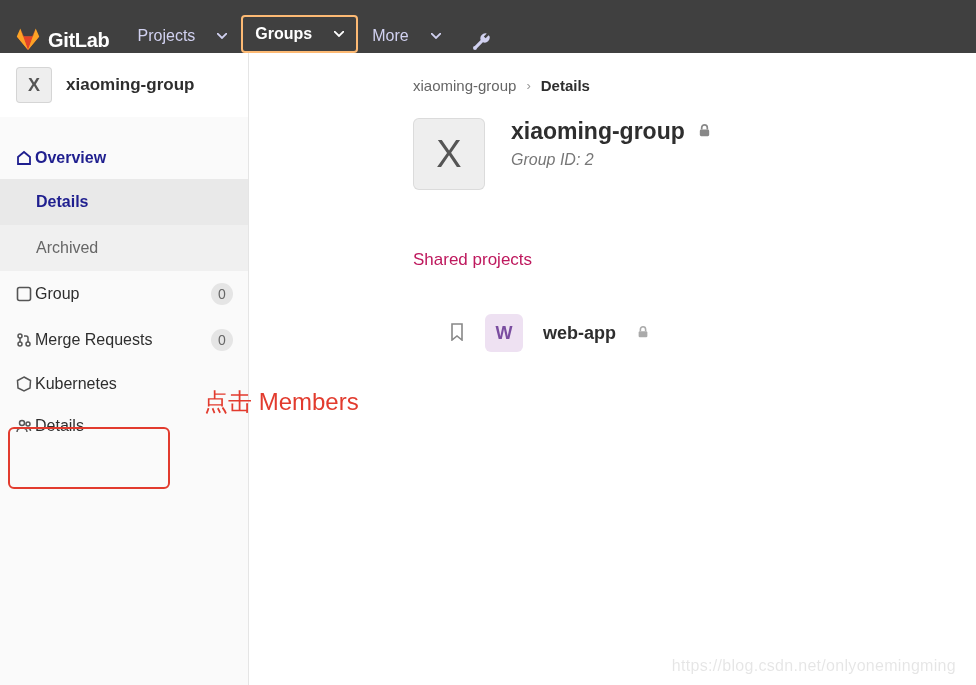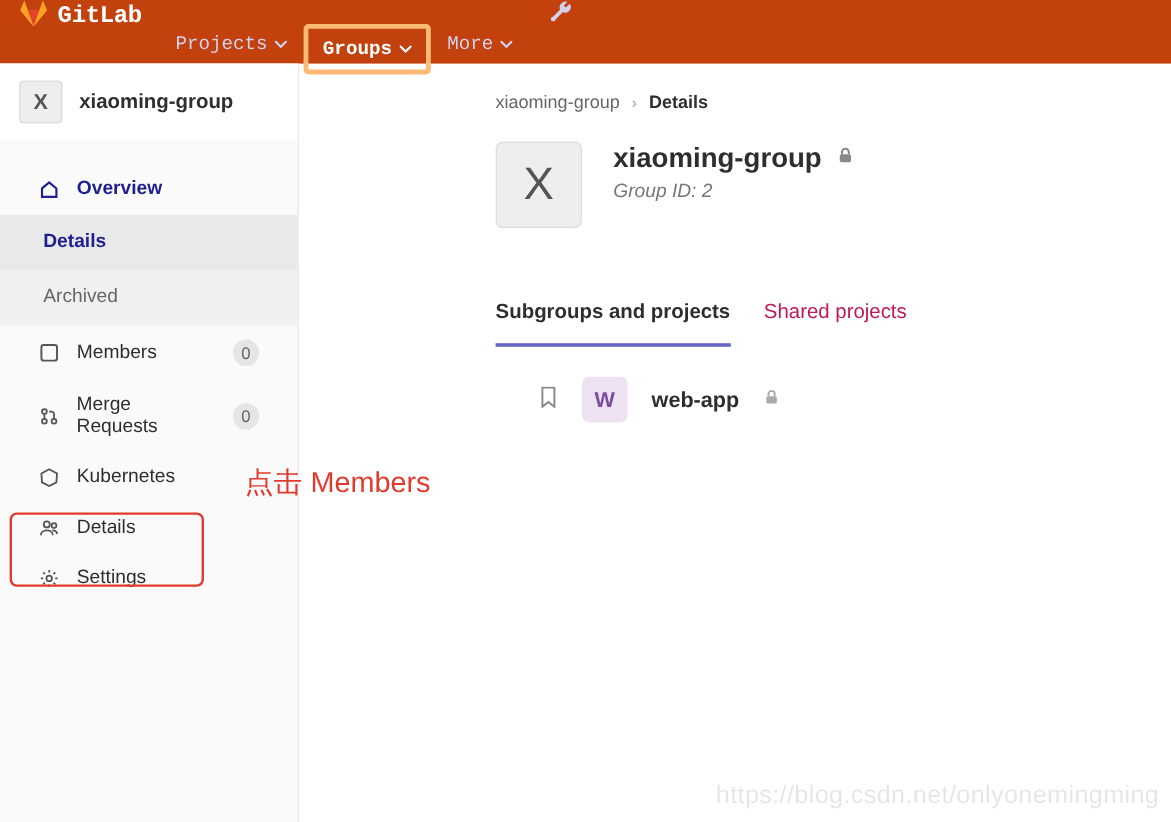--- a/index.html
+++ b/index.html
@@ -10,48 +10,47 @@
     width: 976px;
     height: 685px;
     overflow: hidden;
     background: #fff;
     position: relative;
   }
 
   
   .navbar {
     height: 53px;
-    background: #c2410c;
+    background: #404040;
     display: flex;
-    align-items: flex-start;
+    align-items: flex-end;
     padding: 0 16px;
     color: #d1d1f0;
     gap: 2px;
-    font-family: Liberation Mono, monospace;
   }
   .logo-wrap {
     display: flex;
     align-items: center;
     gap: 8px;
     margin-right: 14px;
     color: #fff;
   }
   .logo-text { font-weight: 600; font-size: 20px; letter-spacing: -0.3px; }
   .nav-item {
     display: flex;
     align-items: center;
-    gap: 6px;
+    gap: 22px;
     padding: 8px 12px;
     font-size: 16px;
     cursor: pointer;
     border-radius: 4px;
     margin-top: 20px;
   }
   .nav-item.active {
-    border: 4px solid #fdba74;
+    border: 2px solid #fdba74;
     color: #fff;
     font-weight: 600;
   }
   .chevron-down {
     width: 10px; height: 6px;
     display: inline-block;
   }
   .chevron-down svg { display:block; }
   .wrench { margin-left: 18px; }
 
@@ -81,22 +80,22 @@
     display:flex; align-items:center; justify-content:center;
     font-weight:600; font-size:18px; color:#555;
   }
   .group-name { font-size: 17px; font-weight:600; color:#2e2e2e; }
 
   .side-section { padding-top: 20px; }
 
   .side-link {
     display:flex;
     align-items:center;
-    gap: 14px;
-    padding: 12px 32px;
+    gap: 2px;
+    padding: 12px 15px;
     font-size: 16px;
     color: #2e2e2e;
     cursor:pointer;
   }
   .side-link.primary { color:#1f1f8f; font-weight:700; }
   .side-link .icon { width:18px; display:flex; justify-content:center; }
   .side-badge {
     margin-left:auto;
     min-width:22px; height:22px;
     border-radius:11px;
@@ -201,24 +200,24 @@
   .annotation {
     position:absolute;
     left: 204px;
     top: 386px;
     color:#e23b2e;
     font-size:24px;
   }
 
   .watermark {
     position:absolute;
-    right: 10px;
+    right: 20px;
     bottom: 10px;
     color: rgba(0,0,0,0.10);
-    font-size: 21px;
+    font-size: 16px;
     letter-spacing: 0.3px;
   }
 </style>
 </head>
 <body>
 
 <div class="navbar">
   <div class="logo-wrap">
     <span class="icon">
       <svg width="24" height="22" viewBox="0 0 24 22">
@@ -293,21 +292,21 @@
           <span>Archived</span>
         </div>
       </div>
 
       <div class="side-link">
         <span class="icon">
           <svg width="16" height="16" viewBox="0 0 16 16">
               <rect x="1.5" y="1.5" width="13" height="13" rx="2" fill="none" stroke="#555" stroke-width="1.6"></rect>
             </svg>
         </span>
-        <span>Members</span>
+        <span>Group</span>
         <span class="side-badge">0</span>
       </div>
 
       <div class="side-link">
         <span class="icon">
           <svg width="16" height="16" viewBox="0 0 16 16">
               <circle cx="4" cy="4" r="2" fill="none" stroke="#555" stroke-width="1.5"></circle>
               <circle cx="4" cy="12" r="2" fill="none" stroke="#555" stroke-width="1.5"></circle>
               <circle cx="12" cy="12" r="2" fill="none" stroke="#555" stroke-width="1.5"></circle>
               <path d="M4 6v4M12 10V6c0-1-1-2-2-2H8" fill="none" stroke="#555" stroke-width="1.5"></path>
@@ -330,29 +329,20 @@
         <span class="icon">
           <svg width="16" height="16" viewBox="0 0 16 16">
               <circle cx="6" cy="5" r="2.5" fill="none" stroke="#555" stroke-width="1.5"></circle>
               <circle cx="12" cy="6" r="2" fill="none" stroke="#555" stroke-width="1.5"></circle>
               <path d="M1 14c0-3 3-4 5-4s5 1 5 4M10.5 10c2 0 4 1 4 3" fill="none" stroke="#555" stroke-width="1.5"></path>
             </svg>
         </span>
         <span>Details</span>
       </div>
 
-      <div class="side-link">
-        <span class="icon">
-          <svg width="16" height="16" viewBox="0 0 16 16">
-              <circle cx="8" cy="8" r="2.3" fill="none" stroke="#555" stroke-width="1.5"></circle>
-              <path d="M8 1v2M8 13v2M1 8h2M13 8h2M3 3l1.4 1.4M11.6 11.6 13 13M13 3l-1.4 1.4M4.4 11.6 3 13" stroke="#555" stroke-width="1.5"></path>
-            </svg>
-        </span>
-        <span>Settings</span>
-      </div>
     </div>
 
     <div class="members-highlight"></div>
   </div>
 
   <div class="main">
 
     <div class="breadcrumbs">
       <span class="crumb">xiaoming-group</span>
       <span class="chev">›</span>
@@ -371,23 +361,20 @@
                 <rect x="3" y="7" width="10" height="7" rx="1.5" fill="#888"></rect>
                 <path d="M5 7V5a3 3 0 0 1 6 0v2" fill="none" stroke="#888" stroke-width="1.8"></path>
               </svg>
           </span>
         </div>
         <div class="hero-sub">Group ID: 2</div>
       </div>
     </div>
 
     <div class="tabs">
-      <div class="tab active">
-        <span>Subgroups and projects</span>
-      </div>
       <div class="tab">
         <span>Shared projects</span>
       </div>
     </div>
 
     <div class="project-row">
       <span class="bookmark">
         <svg width="16" height="18" viewBox="0 0 16 18">
             <path d="M3 1h10v16l-5-4-5 4z" fill="none" stroke="#888" stroke-width="1.6"></path>
           </svg>

